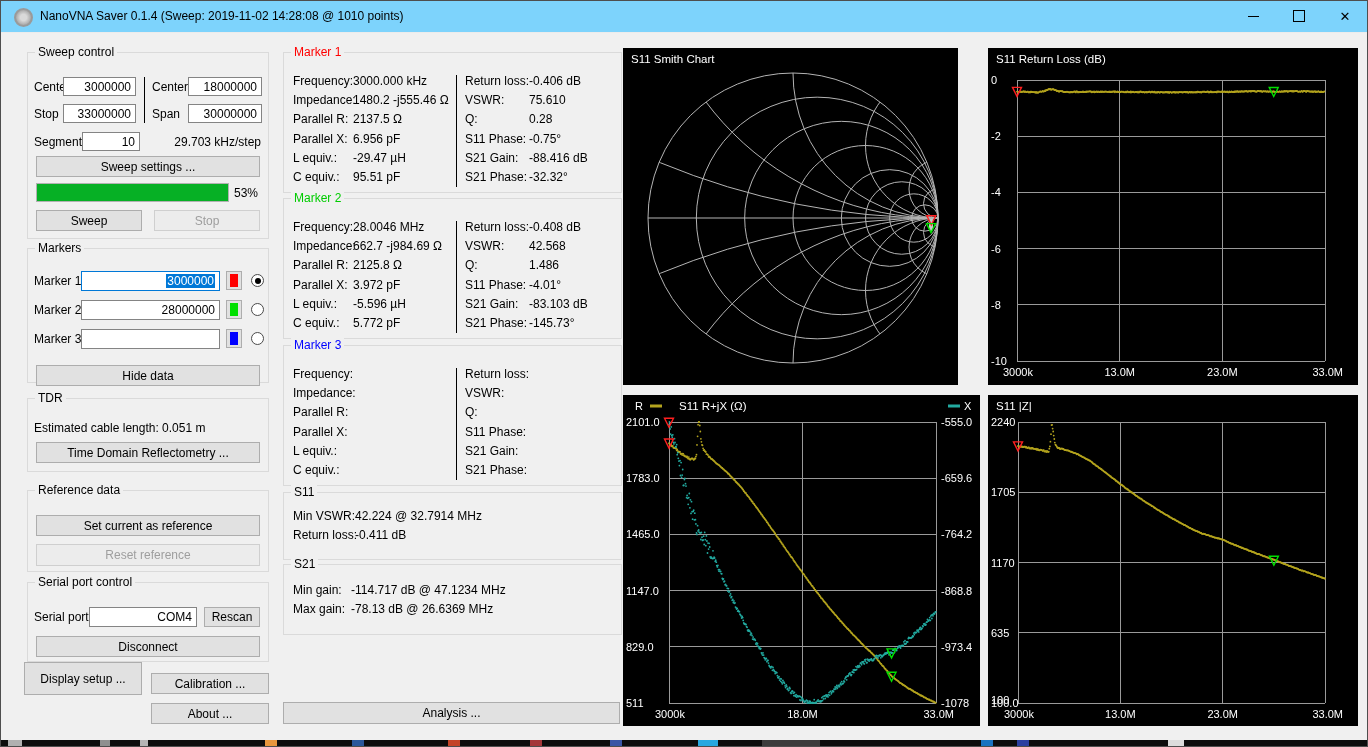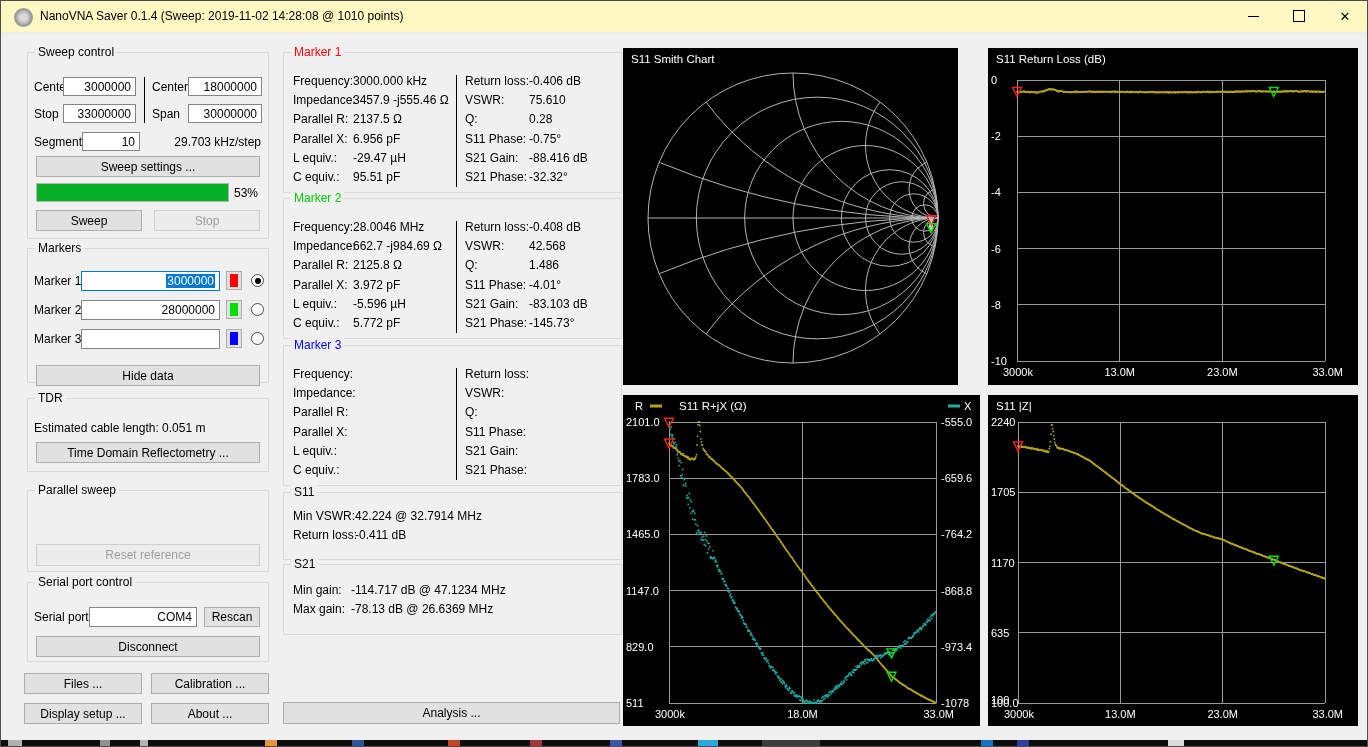--- a/index.html
+++ b/index.html
@@ -1,18 +1,18 @@
 <!DOCTYPE html>
 <html><head>
 <meta charset="utf-8">
 <style>
   html,body{margin:0;padding:0}
   body{width:1368px;height:747px;overflow:hidden;position:relative;
        font-family:"Liberation Sans","DejaVu Sans",sans-serif;font-size:12px;color:#000;background:#f0f0f0}
-  .titlebar{position:absolute;left:0;top:0;width:1368px;height:32px;background:#fef9c3;border-bottom:1px solid #ececec}
+  .titlebar{position:absolute;left:0;top:0;width:1368px;height:32px;background:#7dd3fc;border-bottom:1px solid #ececec}
   .apptitle{position:absolute;left:40px;top:9px;font-size:12px;white-space:nowrap}
   .appicon{position:absolute;left:14px;top:8px;width:15px;height:15px;border-radius:50%;
            border:2px solid #9a9a9a;background:radial-gradient(#d9d9d9 30%,#aaa 70%)}
   .wbtn{position:absolute;top:0;width:46px;height:32px;display:flex;align-items:center;justify-content:center}
   .min-glyph{width:11px;height:0;border-top:1px solid #000}
   .max-glyph{width:10px;height:10px;border:1px solid #000}
   .close-glyph{font-size:13px;line-height:13px}
   .frame{position:absolute;inset:0;border:1px solid #4e4e4e;pointer-events:none;z-index:99}
 
   .group{position:absolute;border:1px solid #dadada}
@@ -114,47 +114,48 @@
   <div class="btn" style="left:8px;top:116px;width:224px;height:21px">Hide data</div>
 </div>
 
 <div class="group" style="left:27px;top:398px;width:240px;height:72px">
   <span class="gtitle">TDR</span>
   <span class="lbl" style="left:6px;top:22px">Estimated cable length:  0.051 m</span>
   <div class="btn" style="left:8px;top:43px;width:224px;height:21px">Time Domain Reflectometry ...</div>
 </div>
 
 <div class="group" style="left:27px;top:490px;width:240px;height:80px">
-  <span class="gtitle">Parallel sweep</span>
+  <span class="gtitle">Reference data</span>
+  <div class="btn" style="left:8px;top:24px;width:224px;height:21px">Set current as reference</div>
   <div class="btn disabled" style="left:8px;top:53px;width:224px;height:22px">Reset reference</div>
 </div>
 
 <div class="group" style="left:27px;top:582px;width:240px;height:78px">
   <span class="gtitle">Serial port control</span>
   <span class="lbl" style="left:6px;top:27px">Serial port</span>
   <input class="tinput" style="left: 61px; top: 24px; width: 108px; height: 20px;" readonly="" value="COM4">
   <div class="btn" style="left:176px;top:24px;width:56px;height:20px">Rescan</div>
   <div class="btn" style="left:8px;top:53px;width:224px;height:21px">Disconnect</div>
 </div>
 
 <div class="btn" style="left:24px;top:673px;width:118px;height:21px">Files ...</div>
 <div class="btn" style="left:151px;top:673px;width:118px;height:21px">Calibration ...</div>
-<div class="btn" style="left:24px;top:703px;width:118px;height:21px">Display setup ...</div>
+<div class="btn" style="left:24px;top:662px;width:118px;height:33px">Display setup ...</div>
 <div class="btn" style="left:151px;top:703px;width:118px;height:21px">About ...</div>
 
 <div class="group" style="left:283px;top:52px;width:337px;height:139px">
   <span class="gtitle" style="color:#ff0000">Marker 1</span>
   <div class="mcol mleft" style="left:9px;top:18px">
       <div class="drow">
         <span class="dlabel">Frequency:</span>
         <span class="dvalue">3000.000 kHz</span>
       </div>
       <div class="drow">
         <span class="dlabel">Impedance:</span>
-        <span class="dvalue">3457.9 -j555.46 Ω</span>
+        <span class="dvalue">1480.2 -j555.46 Ω</span>
       </div>
       <div class="drow">
         <span class="dlabel">Parallel R:</span>
         <span class="dvalue">2137.5 Ω</span>
       </div>
       <div class="drow">
         <span class="dlabel">Parallel X:</span>
         <span class="dvalue">6.956 pF</span>
       </div>
       <div class="drow">

